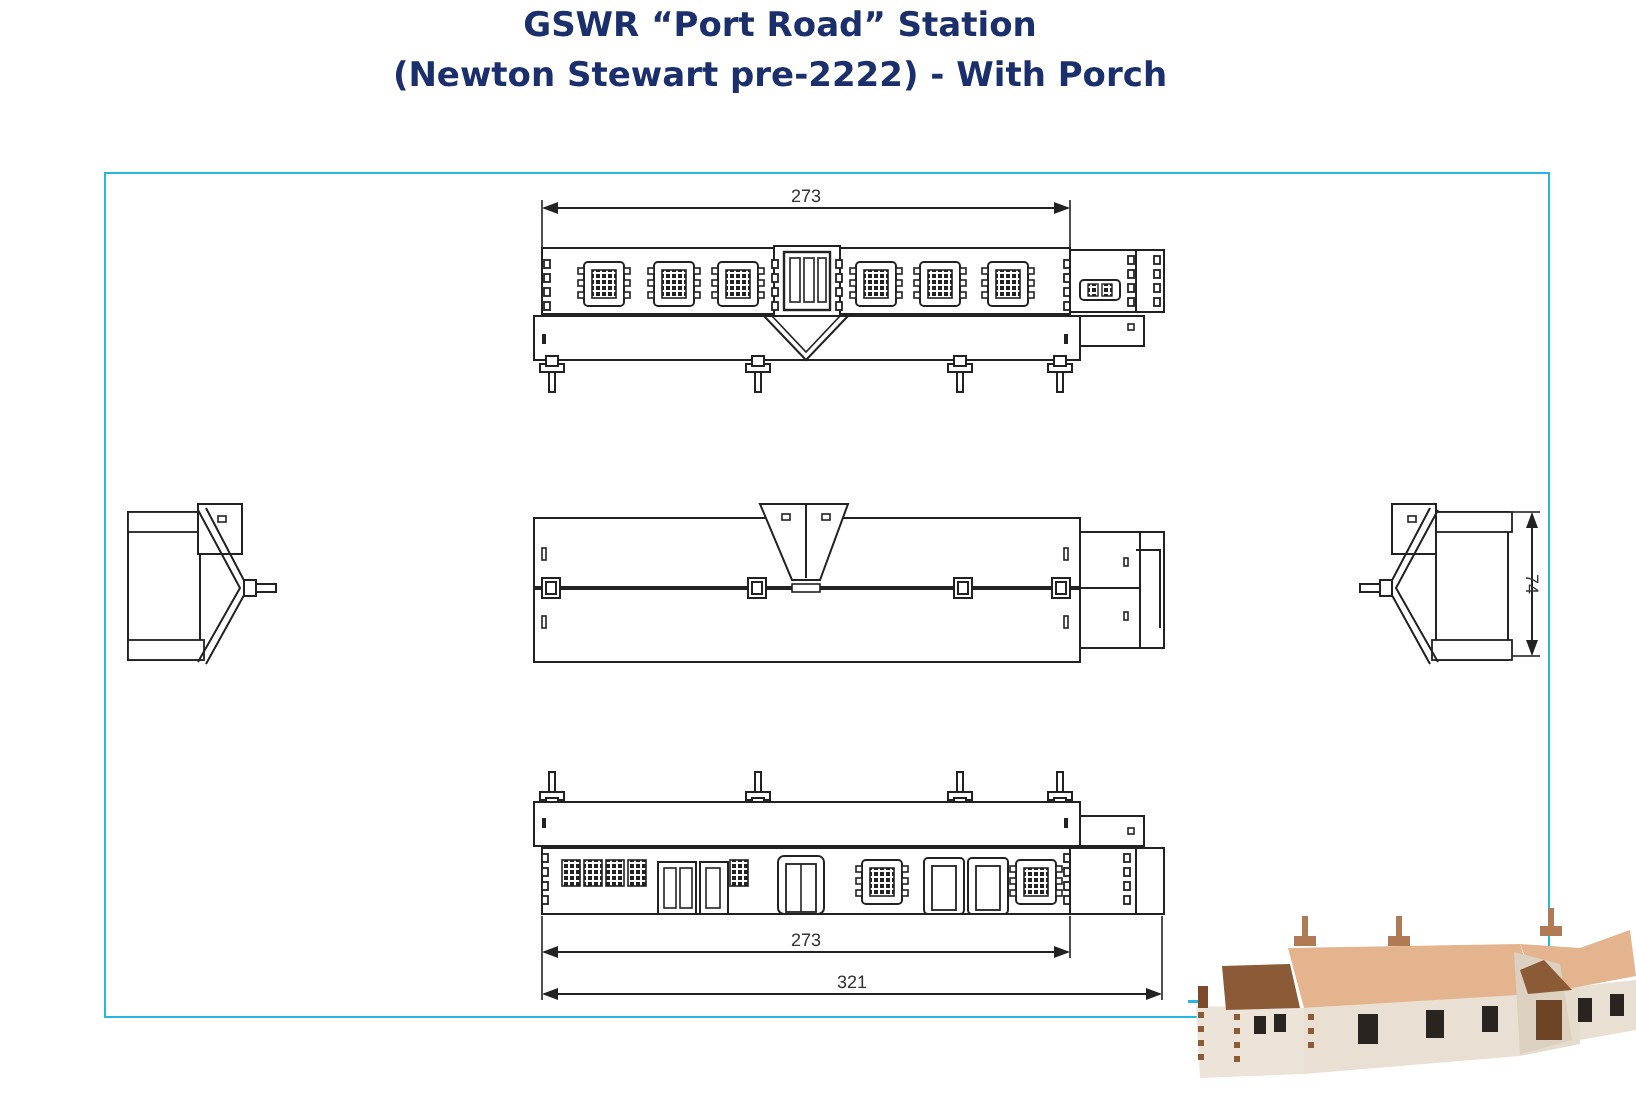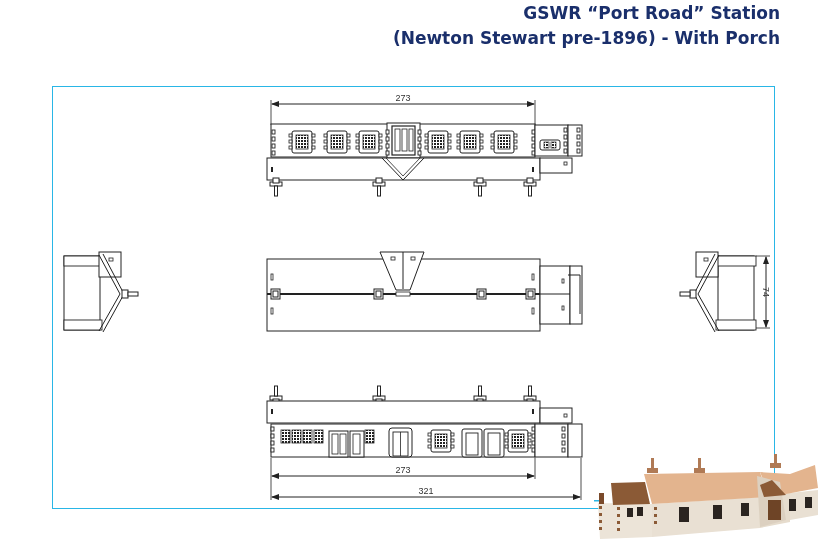--- a/index.html
+++ b/index.html
@@ -1,28 +1,28 @@
 <!DOCTYPE html>
 <html><head>
 <meta charset="utf-8">
 <style>
   html, body { margin: 0; padding: 0; background: #ffffff; }
   body { width: 818px; height: 551px; position: relative; overflow: hidden; font-family: "Liberation Sans", sans-serif; }
-  .title { position: absolute; left: 0; width: 780px; text-align: right; color: #1a2f6b; font-weight: bold; font-size: 17px; font-family: "DejaVu Sans", sans-serif; letter-spacing: 0; }
+  .title { position: absolute; left: 0; width: 780px; text-align: center; color: #1a2f6b; font-weight: bold; font-size: 17px; font-family: "DejaVu Sans", sans-serif; letter-spacing: 0; }
   .title.l1 { top: 3px; }
   .title.l2 { top: 28px; }
   .frame { position: absolute; left: 52px; top: 86px; width: 723px; height: 423px; border: 1.5px solid #29b6e6; box-sizing: border-box; }
   svg.drawing { position: absolute; left: 0; top: 0; }
   .dim { font-family: "Liberation Sans", sans-serif; font-size: 9px; fill: #333; }
 </style>
 </head>
 <body>
 
 <div class="title l1">GSWR “Port Road” Station</div>
-<div class="title l2">(Newton Stewart pre-1896) - With Porch</div>
+<div class="title l2">(Newton Stewart pre-2222) - With Porch</div>
 
 <div class="frame"></div>
 
 <svg class="drawing" width="818" height="551" viewBox="0 0 818 551">
   <defs>
     <marker id="arr" markerWidth="8" markerHeight="6" refX="7" refY="3" orient="auto-start-reverse">
       <path d="M0,0 L8,3 L0,6 z" fill="#222"></path>
     </marker>
     <pattern id="win" width="3" height="3" patternUnits="userSpaceOnUse">
       <rect width="3" height="3" fill="#fff"></rect>

